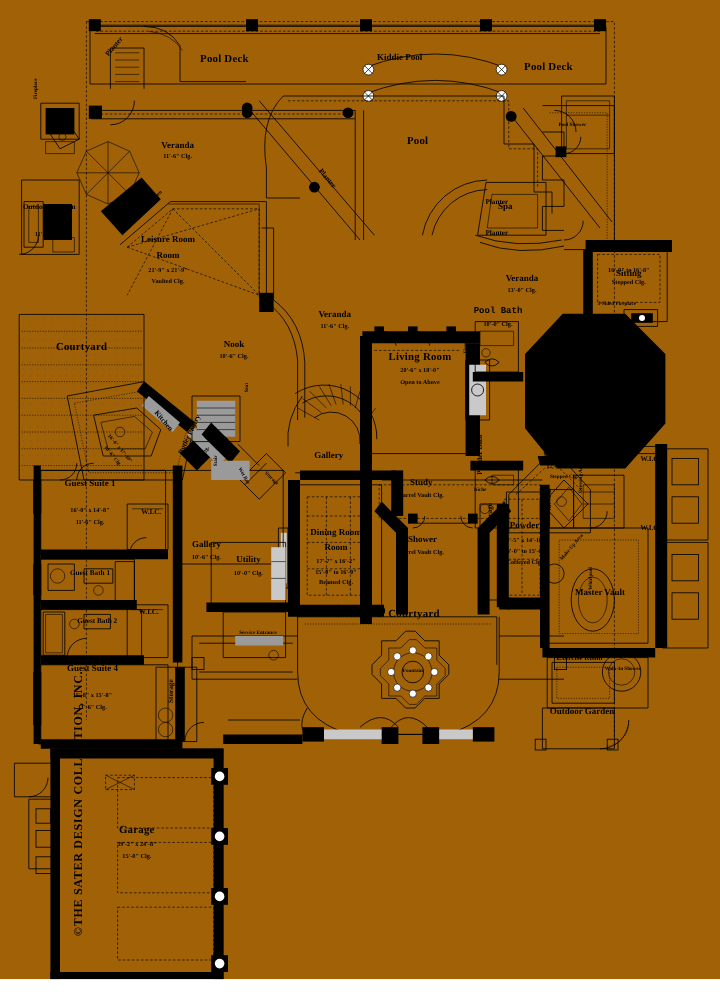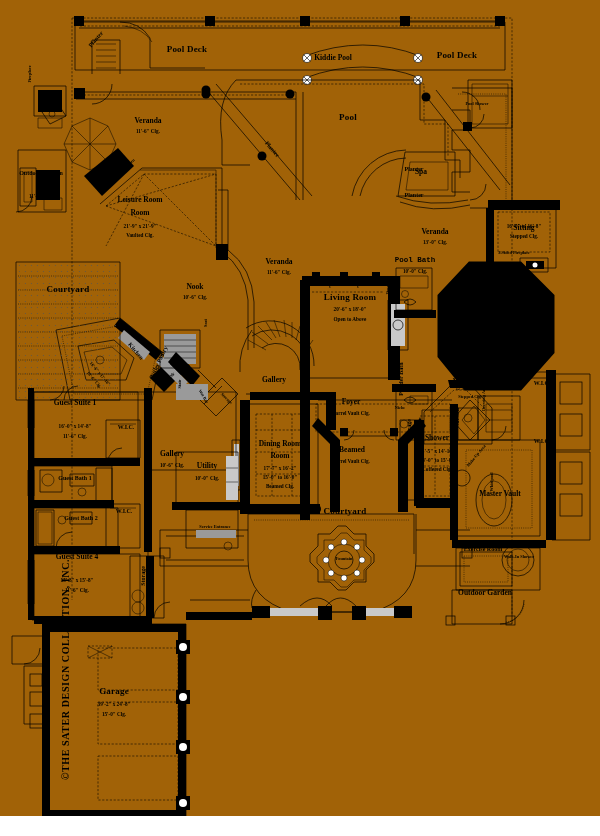--- a/index.html
+++ b/index.html
@@ -526,21 +526,21 @@
 
   <g>
     <path class="blk" d="M186,612 H252 V620 H186 Z"></path>
     <path class="thin" d="M190,600 H250"></path>
   </g>
 
 </svg>
 
 <div class="lbl rm-md" style="left:142px;top:44px;width:90px;">Pool Deck</div>
 <div class="lbl rm-md" style="left:412px;top:50px;width:90px;">Pool Deck</div>
-<div class="lbl rm-sm" style="left:288px;top:54px;width:90px;">Kiddie Pool</div>
+<div class="lbl rm-sm" style="left:288px;top:44px;width:90px;">Kiddie Pool</div>
 <div class="lbl rm-md" style="left:318px;top:112px;width:60px;">Pool</div>
 <div class="lbl rm-sm" style="left:396px;top:168px;width:50px;">Spa</div>
 <div class="lbl tiny" style="left:460px;top:101px;width:34px;line-height:1.25;">Pool Shower</div>
 
 <div class="lbl rm-xs" style="left:72px;top:36px;width:48px;transform:rotate(-50deg);">Planter</div>
 <div class="lbl rm-xs" style="left:248px;top:146px;width:48px;transform:rotate(50deg);">Planter</div>
 <div class="lbl rm-xs" style="left:390px;top:192px;width:48px;">Planter</div>
 <div class="lbl rm-xs" style="left:390px;top:166px;width:48px;">Planter</div>
 
 <div class="lbl rm-sm" style="left:113px;top:117px;width:70px;">Veranda</div>
@@ -598,32 +598,32 @@
 
 <div class="lbl rm-xs" style="left:452px;top:545px;width:62px;line-height:1.4;">Exercise Room</div>
 <div class="lbl tiny" style="left:498px;top:554px;width:42px;line-height:1.3;">Walk-In Shower</div>
 <div class="lbl rm-sm" style="left:452px;top:588px;width:66px;line-height:1.4;">Outdoor Garden</div>
 
 <div class="lbl rm-sm" style="left:242px;top:376px;width:64px;">Gallery</div>
 <div class="lbl tiny" style="left:296px;top:366px;width:20px;">Up</div>
 <div class="lbl rm-sm" style="left:140px;top:450px;width:64px;">Gallery</div>
 <div class="lbl dim" style="left:140px;top:463px;width:64px;">10'-6" Clg.</div>
 
-<div class="lbl rm-sm" style="left:316px;top:398px;width:70px;">Foyer</div>
+<div class="lbl rm-sm" style="left:316px;top:398px;width:70px;">Study</div>
 <div class="lbl dim" style="left:312px;top:411px;width:78px;">Barrel Vault Clg.</div>
-<div class="lbl rm-sm" style="left:322px;top:446px;width:60px;">Beamed</div>
+<div class="lbl rm-sm" style="left:322px;top:446px;width:60px;">Shower</div>
 <div class="lbl dim" style="left:312px;top:459px;width:78px;">Barrel Vault Clg.</div>
 
 <div class="lbl rm-sm" style="left:252px;top:440px;width:56px;">Dining Room</div>
 <div class="lbl rm-sm" style="left:252px;top:452px;width:56px;">Room</div>
 <div class="lbl dim" style="left:252px;top:466px;width:56px;">17'-7" x 16'-2"</div>
 <div class="lbl dim" style="left:252px;top:475px;width:56px;">15'-0" to 16'-0"</div>
 <div class="lbl dim" style="left:252px;top:484px;width:56px;">Beamed Clg.</div>
 
-<div class="lbl rm-sm" style="left:406px;top:434px;width:62px;">Shower</div>
+<div class="lbl rm-sm" style="left:406px;top:434px;width:62px;">Powder</div>
 <div class="lbl dim" style="left:404px;top:449px;width:66px;">18'-5" x 14'-10"</div>
 <div class="lbl dim" style="left:404px;top:458px;width:66px;">14'-0" to 15'-0"</div>
 <div class="lbl dim" style="left:404px;top:467px;width:66px;">Coffered Clg.</div>
 
 <div class="lbl rm-md" style="left:298px;top:506px;width:94px;">Courtyard</div>
 <div class="lbl rm-md" style="left:22px;top:284px;width:92px;">Courtyard</div>
 <div class="lbl tiny" style="left:326px;top:557px;width:36px;">Fountain</div>
 
 <div class="lbl rm-sm" style="left:178px;top:462px;width:58px;">Utility</div>
 <div class="lbl dim" style="left:178px;top:476px;width:58px;">10'-0" Clg.</div>

